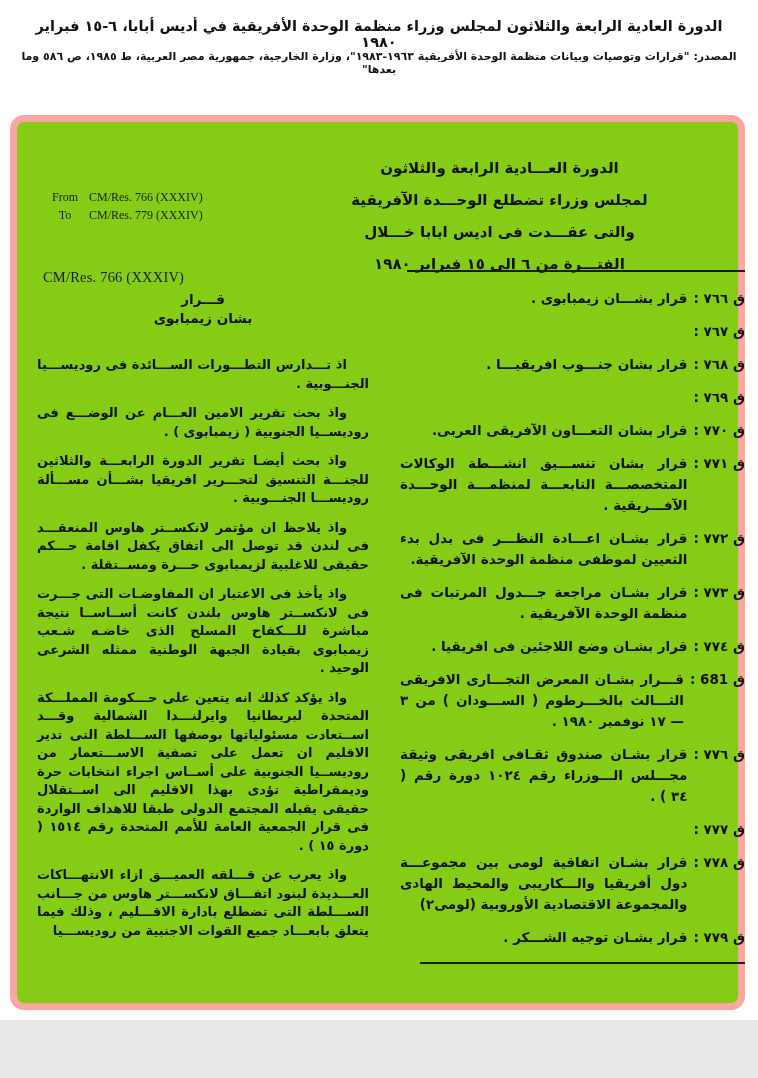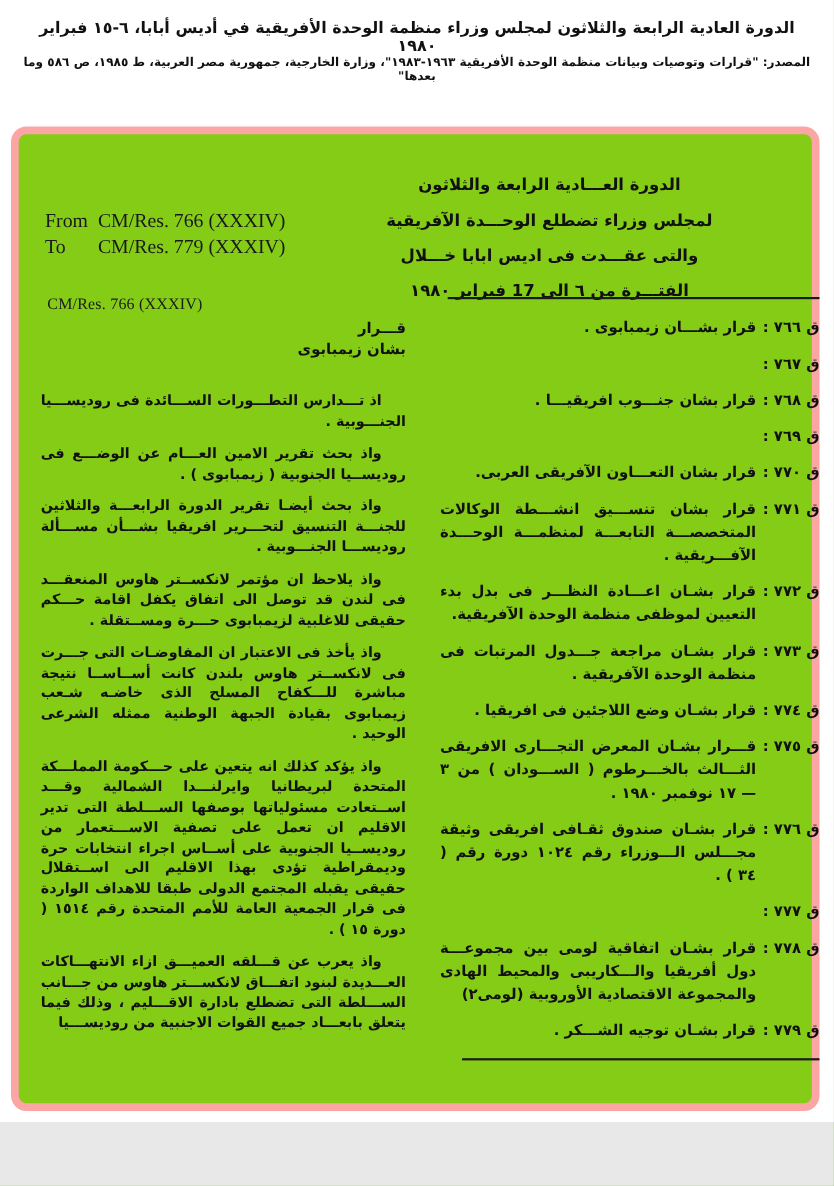--- a/index.html
+++ b/index.html
@@ -25,36 +25,37 @@
     margin-top:20px;
   }
   
   .session-title{
     position:absolute;left:255px;top:30px;width:455px;
     direction:rtl;text-align:center;font-weight:bold;font-size:15px;
     line-height:32px;
   }
   .fromto{
     position:absolute;left:24px;top:68px;width:260px;
-    font-family:"Liberation Serif","DejaVu Serif",serif;font-size:18px;
+    font-family:"Liberation Serif","DejaVu Serif",serif;font-size:12px;
     color:#1a1a1a;
+    text-align:center;
   }
   .fromto .row{display:flex;margin-bottom:3px;}
   .fromto .lbl{width:48px;}
   .cmres{
     position:absolute;left:26px;top:147px;
     font-family:"Liberation Serif","DejaVu Serif",serif;font-size:14.5px;
     color:#1a1a1a;letter-spacing:.2px;
   }
   
   .leftcol{
     position:absolute;left:20px;top:168px;width:332px;
     direction:rtl;font-weight:bold;font-size:13px;line-height:18.5px;
   }
-  .res-heading{text-align:right;margin-bottom:28px;line-height:19px;font-size:13.5px;}
+  .res-heading{text-align:center;margin-bottom:28px;line-height:19px;font-size:13.5px;}
   .leftcol p{
     margin:0 0 11px 0;text-align:justify;text-indent:22px;
   }
   
   .rightcol{
     position:absolute;left:383px;top:148px;width:345px;
     direction:rtl;font-weight:bold;font-size:13.5px;line-height:21px;
   }
   .rule{border:0;border-top:2px solid #1a1a1a;margin:0;}
   .rule-top{width:338px;margin-bottom:16px;}
@@ -79,21 +80,21 @@
   <div class="frame">
 
     <div class="session-title">
 
         <div>الدورة العـــادية الرابعة والثلاثون</div>
 
         <div>لمجلس وزراء تضطلع الوحـــدة الآفريقية</div>
 
         <div>والتى عقـــدت فى اديس ابابا خـــلال</div>
 
-        <div>الفتـــرة من ٦ الى 17 فبراير ١٩٨٠</div>
+        <div>الفتـــرة من ٦ الى ١٥ فبراير ١٩٨٠</div>
       </div>
 
     <div class="fromto">
       <div class="row">
         <span class="lbl">From</span>
         <span>CM/Res. 766 (XXXIV)</span>
       </div>
       <div class="row">
         <span class="lbl">To</span>
         <span>CM/Res. 779 (XXXIV)</span>
@@ -167,21 +168,21 @@
             <span class="num">ق ٧٧٣ :</span>
             <span class="txt">قرار بشـان مراجعة جـــدول المرتبات فى منظمة الوحدة الآفريقية .</span>
           </div>
 
           <div class="res-item">
             <span class="num">ق ٧٧٤ :</span>
             <span class="txt">قرار بشـان وضع اللاجئين فى افريقيا .</span>
           </div>
 
           <div class="res-item">
-            <span class="num">ق ٧٧٥ :</span>
+            <span class="num">ق 681 :</span>
             <span class="txt">قـــرار بشـان المعرض التجـــارى الافريقى الثـــالث بالخـــرطوم ( الســـودان ) من ٣ — ١٧ نوفمبر ١٩٨٠ .</span>
           </div>
 
           <div class="res-item">
             <span class="num">ق ٧٧٦ :</span>
             <span class="txt">قرار بشـان صندوق ثقـافى افريقى وثيقة مجـــلس الـــوزراء رقم ١٠٢٤ دورة رقم ( ٣٤ ) .</span>
           </div>
 
           <div class="res-item">
             <span class="num">ق ٧٧٧ :</span>

